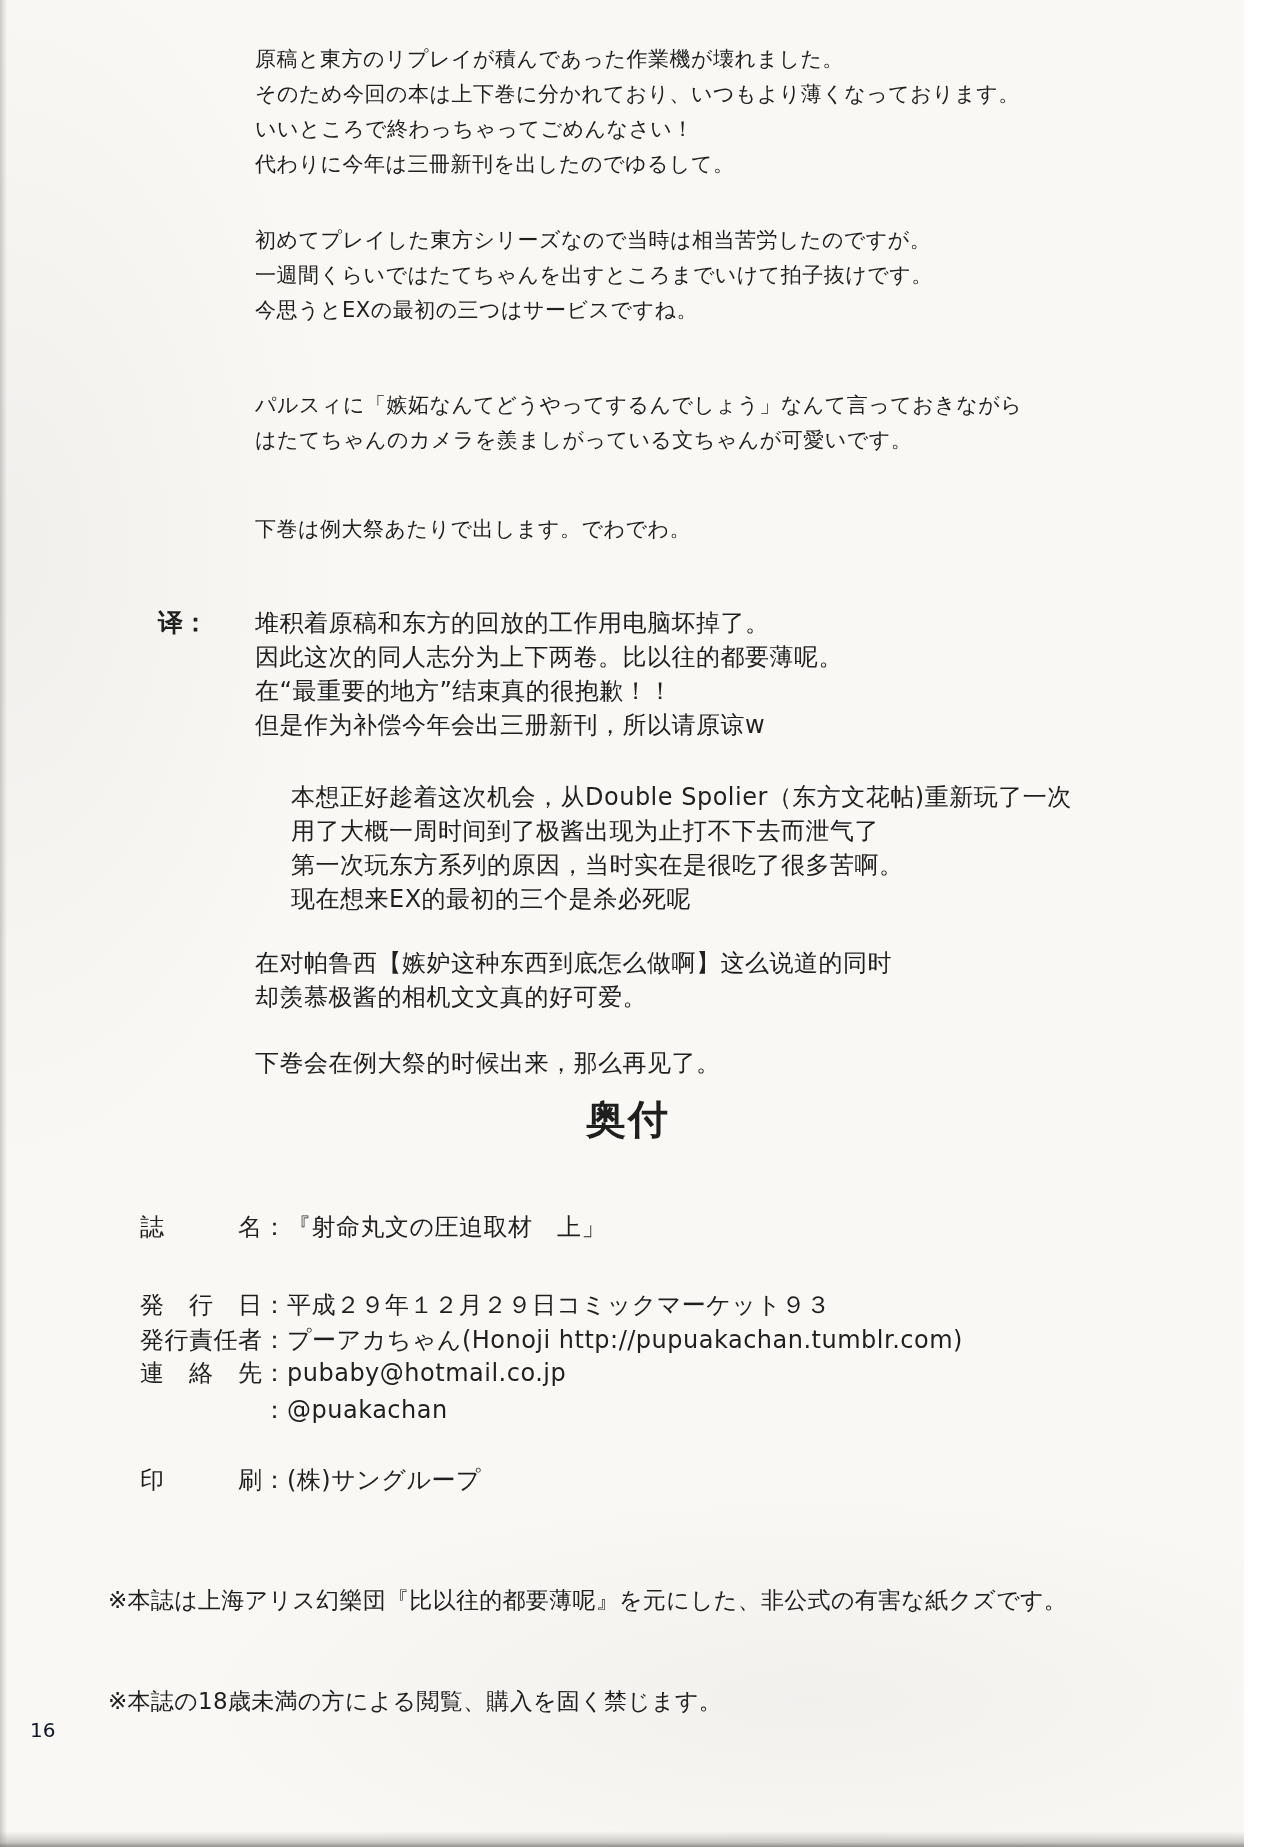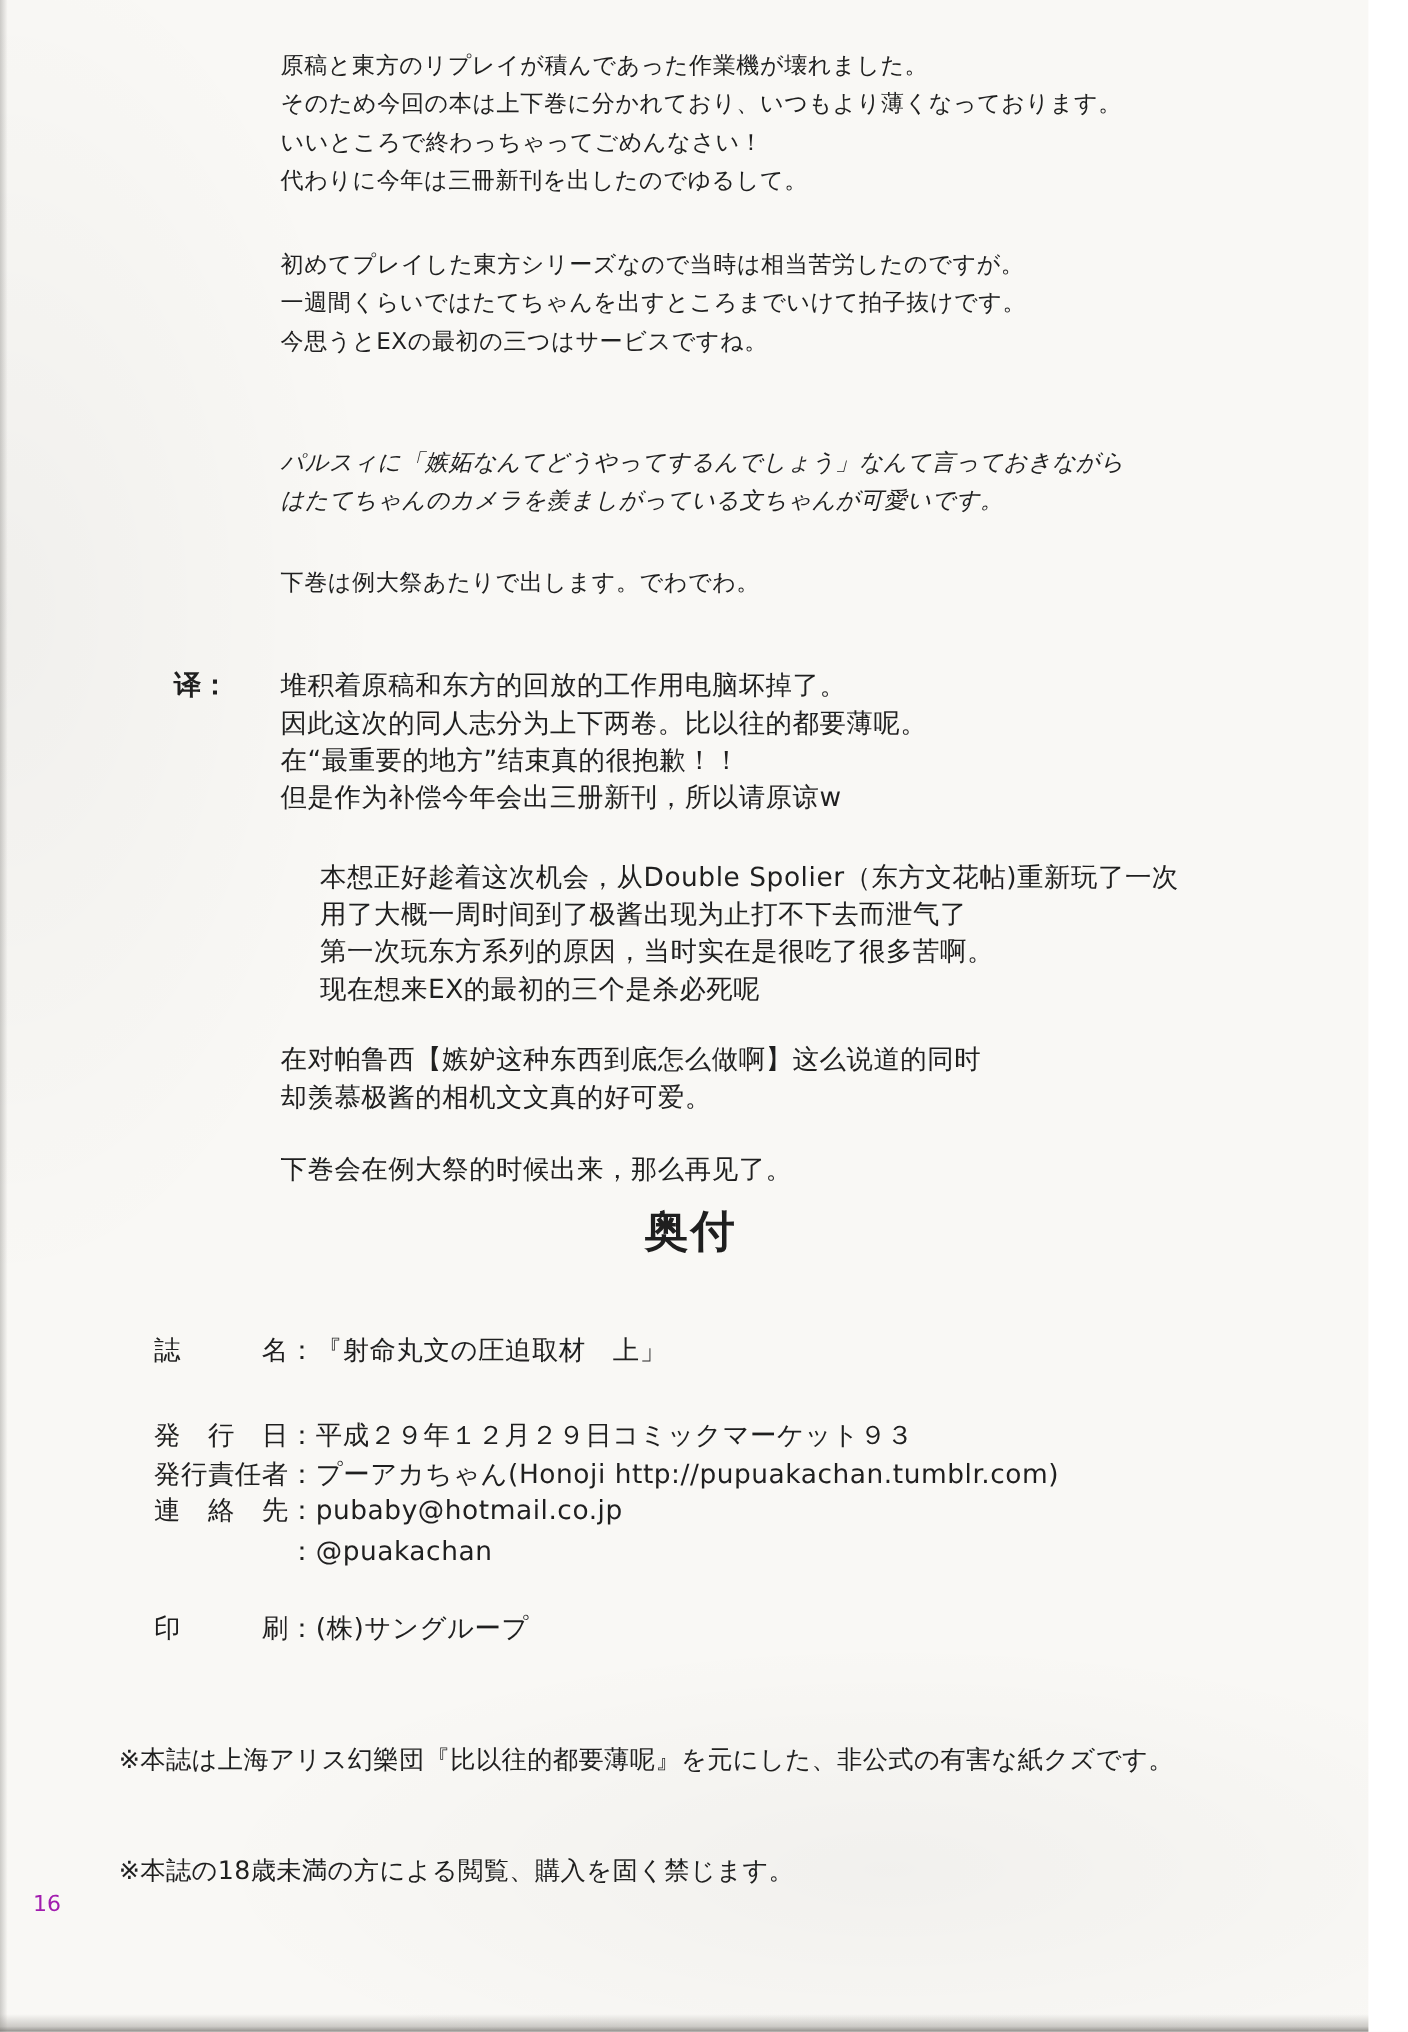--- a/index.html
+++ b/index.html
@@ -33,21 +33,21 @@
   .p { position: absolute; left: 255px; }
 
   .jp-block {
     font-size: 21px;
     line-height: 35px;
     letter-spacing: 0.5px;
     white-space: nowrap;
   }
   .jp-p1 { top: 42px; }
   .jp-p2 { top: 223px; }
-  .jp-p3 { top: 403px; font-style: italic; }
+  .jp-p3 { top: 388px; }
   .jp-p4 { top: 512px; }
 
   .cn-label {
     position: absolute;
     left: 158px;
     top: 606px;
     font-size: 25px;
     line-height: 34px;
     font-weight: 600;
   }
@@ -100,21 +100,21 @@
     white-space: nowrap;
   }
   .disc-1 { top: 1583px; }
   .disc-2 { top: 1684px; text-align: right; }
 
   .page-number {
     position: absolute;
     left: 30px;
     top: 1718px;
     font-size: 20px;
-    color: #a21caf;
+    color: #0f172a;
   }
 
   .left-edge {
     position: absolute;
     left: 0; top: 0; bottom: 0;
     width: 7px;
     background: linear-gradient(90deg, rgba(120,118,114,0.35), rgba(120,118,114,0) 100%);
     pointer-events: none;
   }
   .bottom-edge {

